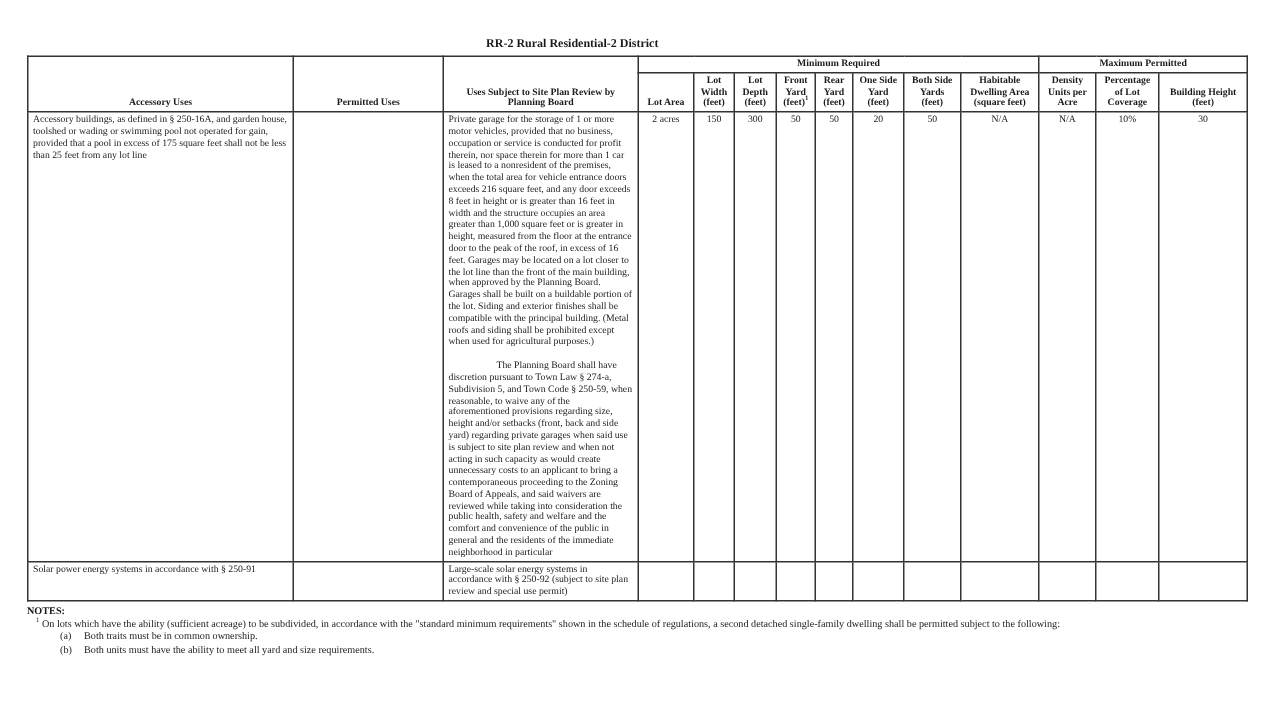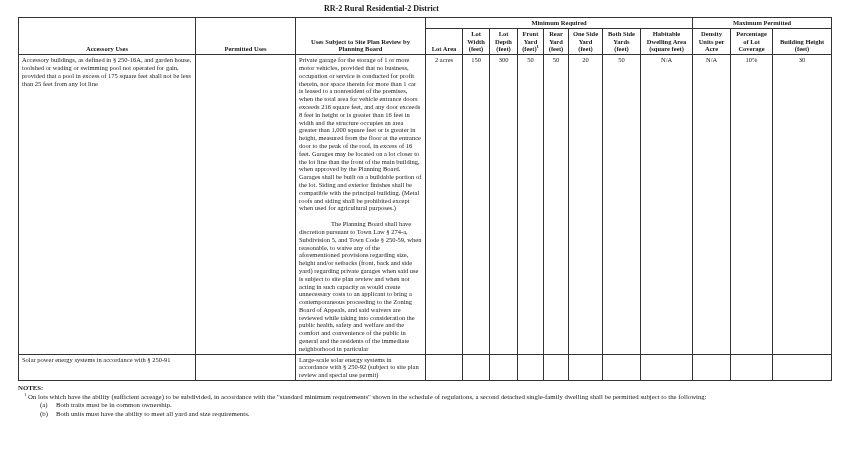--- a/index.html
+++ b/index.html
@@ -4,21 +4,21 @@
 <style>
   * { margin: 0; padding: 0; box-sizing: border-box; }
   html, body { background: #ffffff; }
   .page {
     position: relative;
     width: 763px;
     min-height: 475px;
     background: #ffffff;
     font-family: "Liberation Serif", serif;
     color: #1a1a1a;
-    padding: 4px 18px 8px 18px;
+    padding: 24px 18px 8px 18px;
   }
   .doc-title {
     text-align: center;
     font-weight: bold;
     font-size: 8px;
     line-height: 10px;
     margin-bottom: 3px;
   }
   table.schedule {
     border-collapse: collapse;

